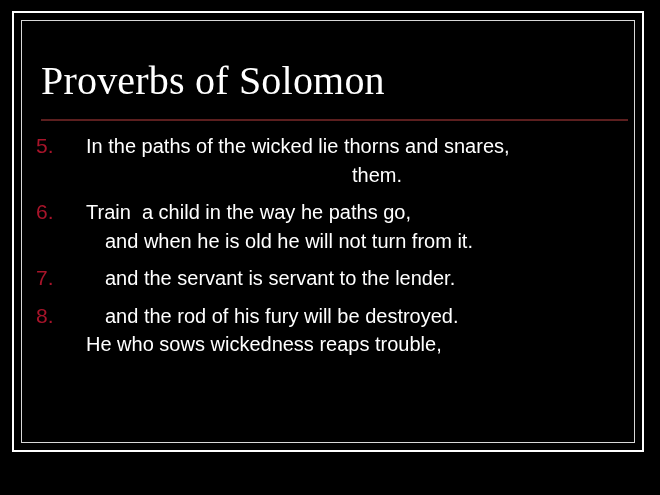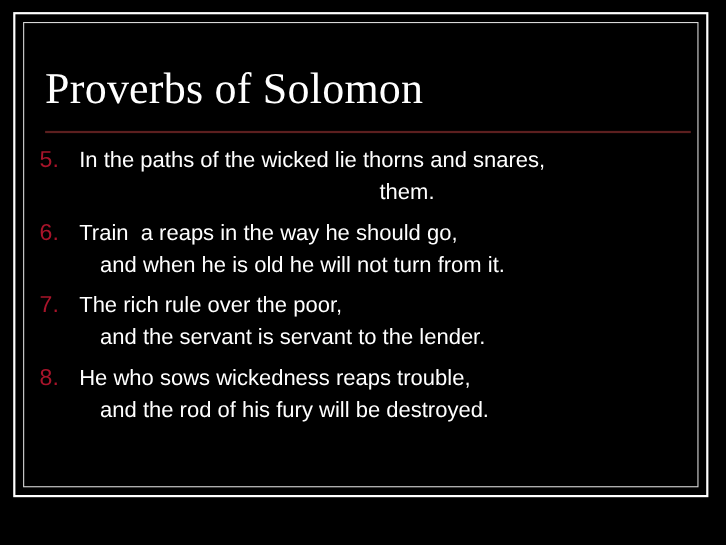--- a/index.html
+++ b/index.html
@@ -87,21 +87,21 @@
     position: absolute;
     left: 0;
     top: 0;
     width: 44px;
     font-family: "Liberation Sans", sans-serif;
     font-size: 21px;
     line-height: 28px;
     color: #a8142a;
   }
   .verse-lines {
-    margin-left: 36px;
+    margin-left: 50px;
   }
   .vline {
     font-family: "Liberation Sans", sans-serif;
     font-size: 20px;
     line-height: 28.5px;
     color: #ffffff;
     white-space: pre;
   }
   .vline.lvl-1 { padding-left: 0px; }
   .vline.lvl-2 { padding-left: 19px; }
@@ -125,33 +125,32 @@
       <div class="verse">
         <div class="verse-num">5.</div>
         <div class="verse-lines">
           <div class="vline lvl-1">In the paths of the wicked lie thorns and snares,</div>
           <div class="vline lvl-3">them.</div>
         </div>
       </div>
       <div class="verse">
         <div class="verse-num">6.</div>
         <div class="verse-lines">
-          <div class="vline lvl-1">Train  a reaps in the way he should go,</div>
+          <div class="vline lvl-1">Train  a child in the way he paths go,</div>
           <div class="vline lvl-2">and when he is old he will not turn from it.</div>
         </div>
       </div>
       <div class="verse">
         <div class="verse-num">7.</div>
         <div class="verse-lines">
-          <div class="vline lvl-1">The rich rule over the poor,</div>
           <div class="vline lvl-2">and the servant is servant to the lender.</div>
         </div>
       </div>
       <div class="verse">
         <div class="verse-num">8.</div>
         <div class="verse-lines">
+          <div class="vline lvl-2">and the rod of his fury will be destroyed.</div>
           <div class="vline lvl-1">He who sows wickedness reaps trouble,</div>
-          <div class="vline lvl-2">and the rod of his fury will be destroyed.</div>
         </div>
       </div>
     </div>
 
 </div>
 
 </body></html>

